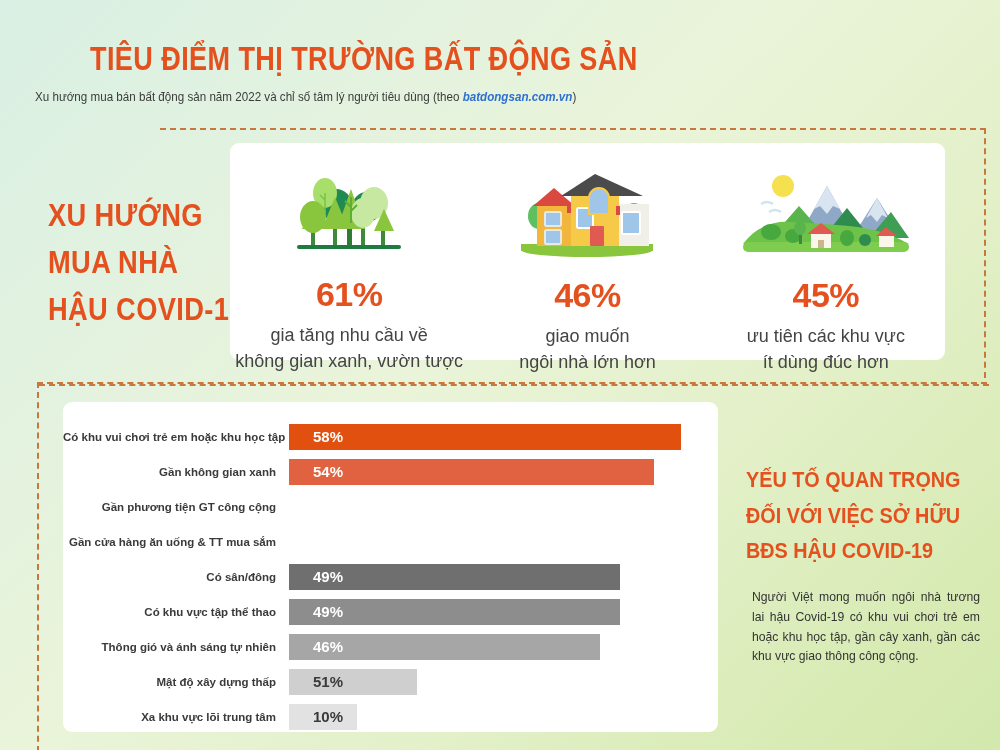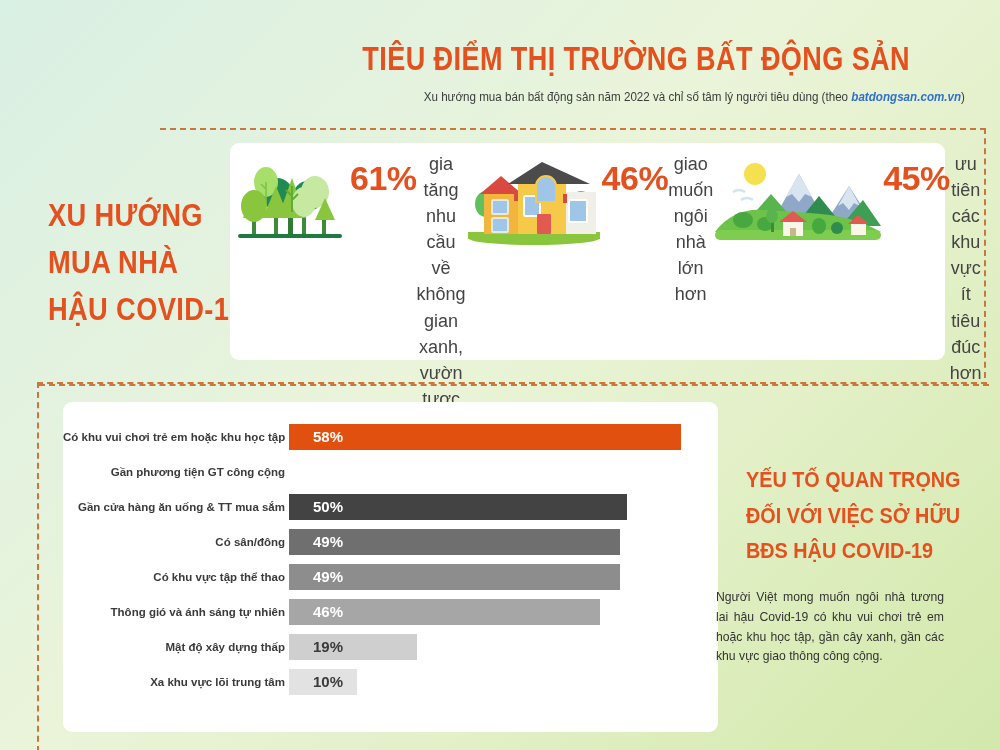--- a/index.html
+++ b/index.html
@@ -37,21 +37,21 @@
   }
   .dash-bottom::after {
     content: "";
     position: absolute;
     left: 0; top: 0;
     width: 950px; height: 0;
     border-top: 2px dashed #c9773c;
   }
 
   
-  .header { position: absolute; left: 0; top: 40px; width: 1000px; text-align: right; }
+  .header { position: absolute; left: 0; top: 40px; width: 1000px; text-align: left; }
   .title {
     font-size: 33px;
     font-weight: bold;
     color: #e4501e;
     letter-spacing: 0.5px;
     transform: scaleX(0.82);
     transform-origin: center;
     white-space: nowrap;
     font-family: "Liberation Sans Narrow", "Liberation Sans", sans-serif;
   }
@@ -80,21 +80,21 @@
 
   
   .top-card {
     position: absolute;
     left: 230px; top: 143px;
     width: 715px; height: 217px;
     background: #ffffff;
     border-radius: 9px;
     display: flex;
   }
-  .stat { flex: 1; display: flex; flex-direction: row; align-items: flex-start; }
+  .stat { flex: 1; display: flex; flex-direction: column; align-items: center; margin-top: 12px; }
   .art { height: 105px; display: flex; align-items: flex-end; justify-content: center; padding-top: 12px; }
   .pct {
     font-size: 34px; font-weight: bold; color: #e4501e;
     margin-top: 16px; letter-spacing: -0.5px;
   }
   .cap {
     margin-top: 8px; font-size: 18px; color: #444; text-align: center;
     line-height: 1.45;
   }
 
@@ -102,21 +102,21 @@
   .chart-card {
     position: absolute;
     left: 63px; top: 402px;
     width: 655px; height: 330px;
     background: #ffffff;
     border-radius: 9px;
   }
   .rows { position: absolute; left: 0; top: 18px; width: 100%; }
   .row { display: flex; align-items: center; height: 33px; margin-bottom: 2px; }
   .row-label {
-    width: 226px; text-align: right; padding-right: 4px;
+    width: 226px; text-align: right; padding-right: 13px;
     font-size: 11.5px; font-weight: bold; color: #3a3a3a;
     white-space: nowrap;
   }
   .bar-wrap { flex: 1; position: relative; height: 26px; }
   .bar {
     height: 26px; display: flex; align-items: center;
     padding-left: 24px;
     font-size: 15px; font-weight: bold;
   }
 
@@ -125,21 +125,21 @@
     position: absolute;
     left: 746px; top: 462px;
     width: 250px;
     color: #e4501e; font-weight: bold;
     font-size: 22px; line-height: 1.62;
     font-family: "Liberation Sans Narrow", "Liberation Sans", sans-serif;
   }
   .right-heading div { transform: scaleX(0.9); transform-origin: left center; white-space: nowrap; }
   .right-para {
     position: absolute;
-    left: 716px; top: 588px;
+    left: 752px; top: 588px;
     width: 228px;
     font-size: 12.2px; line-height: 1.62; color: #333;
     text-align: justify;
   }
 </style>
 </head>
 <body>
 
 <div class="dash-top"></div>
 <div class="dash-bottom"></div>
@@ -242,41 +242,44 @@
         <path d="M135 72 L145 63 L156 72 Z" fill="#e05a52"></path>
         <ellipse cx="106" cy="74" rx="7" ry="8" fill="#47a83f"></ellipse>
         <ellipse cx="124" cy="76" rx="6" ry="6" fill="#2f8c4e"></ellipse>
         <rect x="58" y="68" width="3" height="12" fill="#3f8a3a"></rect>
         <ellipse cx="59" cy="64" rx="6" ry="7" fill="#5ab44e"></ellipse>
       </svg>
     </div>
     <div class="pct">45%</div>
     <div class="cap">
       <span>ưu tiên các khu vực</span><br>
-      <span>ít tiêu đúc hơn</span>
+      <span>ít dùng đúc hơn</span>
     </div>
   </div>
 </div>
 
 <div class="chart-card">
   <div class="rows" id="bar-rows">
       <div class="row">
         <div class="row-label">Có khu vui chơi trẻ em hoặc khu học tập</div>
         <div class="bar-wrap">
           <div class="bar" style="width: 392px; background: rgb(226, 80, 15); color: rgb(255, 255, 255);">58%</div>
         </div>
       </div>
       <div class="row">
+        <div class="row-label">Gần không gian xanh</div>
+        <div class="bar-wrap">
+          <div class="bar" style="width: 364.966px; background: rgb(224, 98, 64); color: rgb(255, 255, 255);">54%</div>
+        </div>
+      </div>
+      <div class="row">
         <div class="row-label">Gần phương tiện GT công cộng</div>
       </div>
       <div class="row">
         <div class="row-label">Gần cửa hàng ăn uống &amp; TT mua sắm</div>
-        <div class="bar-wrap">
-          <div class="bar" style="width: 337.931px; background: rgb(67, 67, 67); color: rgb(255, 255, 255);">50%</div>
-        </div>
       </div>
       <div class="row">
         <div class="row-label">Có sân/đông</div>
         <div class="bar-wrap">
           <div class="bar" style="width: 331.172px; background: rgb(111, 111, 111); color: rgb(255, 255, 255);">49%</div>
         </div>
       </div>
       <div class="row">
         <div class="row-label">Có khu vực tập thể thao</div>
         <div class="bar-wrap">
@@ -285,21 +288,21 @@
       </div>
       <div class="row">
         <div class="row-label">Thông gió và ánh sáng tự nhiên</div>
         <div class="bar-wrap">
           <div class="bar" style="width: 310.897px; background: rgb(166, 166, 166); color: rgb(255, 255, 255);">46%</div>
         </div>
       </div>
       <div class="row">
         <div class="row-label">Mật độ xây dựng thấp</div>
         <div class="bar-wrap">
-          <div class="bar" style="width: 128.414px; background: rgb(207, 207, 207); color: rgb(58, 58, 58);">19%</div>
+          <div class="bar" style="width: 128.414px; background: rgb(207, 207, 207); color: rgb(58, 58, 58);">51%</div>
         </div>
       </div>
       <div class="row">
         <div class="row-label">Xa khu vực lõi trung tâm</div>
         <div class="bar-wrap">
           <div class="bar" style="width: 67.5862px; background: rgb(226, 226, 226); color: rgb(58, 58, 58); text-align: center;">10%</div>
         </div>
       </div>
     </div>
 </div>

